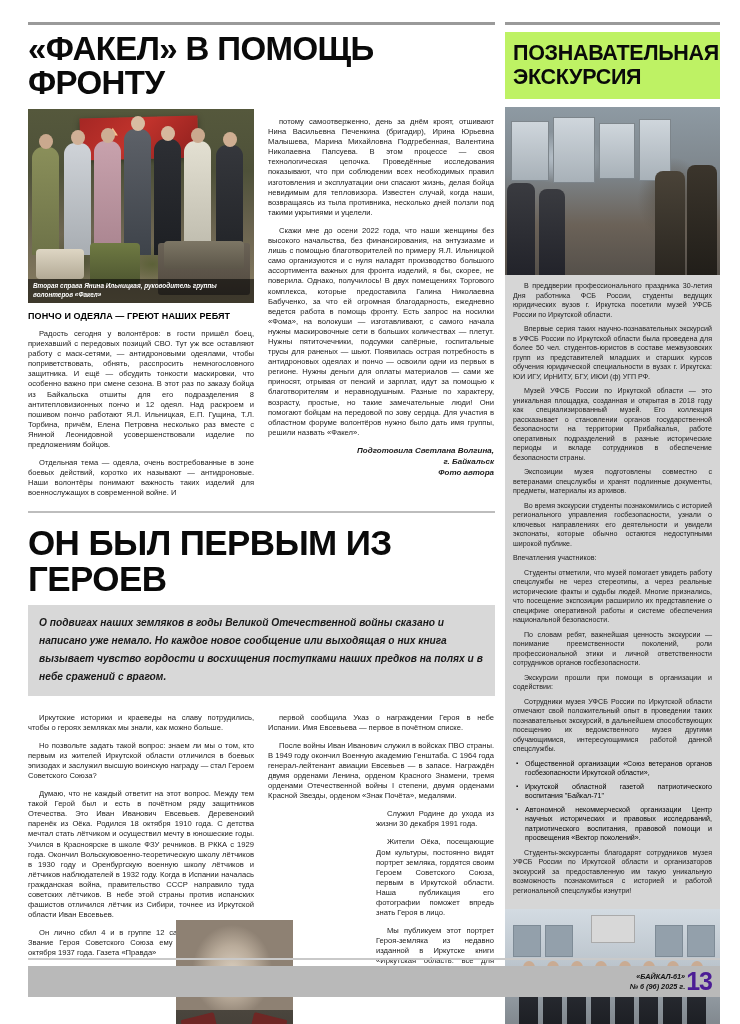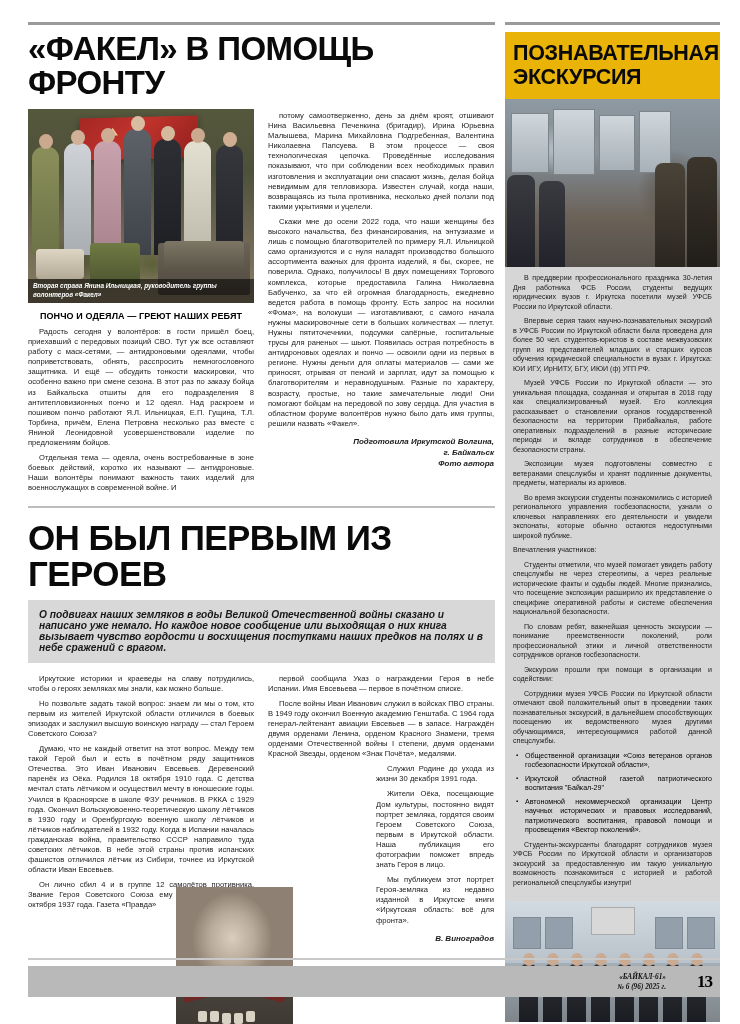--- a/index.html
+++ b/index.html
@@ -65,33 +65,33 @@
   }
 
   .cols2 {
     display: flex;
     gap: 14px;
   }
   .col {
     width: 226px;
   }
   p {
-    margin: 2px 0 5px 0;
+    margin: 8px 0 5px 0;
     font-size: 7.6px;
     line-height: 10.1px;
     text-align: justify;
     text-indent: 11px;
     color: #1a1a1a;
   }
   p.noind { text-indent: 0; }
 
   .subhead {
     font-size: 9px;
     font-weight: bold;
-    text-align: center;
+    text-align: left;
     margin: 8px 0 6px 0;
     letter-spacing: 0.1px;
     text-indent: 0;
   }
 
   .sig {
     text-align: right;
     font-style: italic;
     font-weight: bold;
     font-size: 8px;
@@ -217,23 +217,23 @@
   .gr-head {
     position:absolute; top:-11px; left:50%; transform:translateX(-50%);
     width:12px;height:13px;border-radius:50%; background:#c9ab93;
   }
   .gr-flag {
     position:absolute; background:#d8d8d8; border:1px solid #aaa;
   }
 
   
   .right-head-band {
-    background: #eab308;
+    background: #bef264;
     padding: 9px 8px 10px 8px;
-    margin-bottom: 0;
+    margin-bottom: 8px;
   }
   h2.right-headline {
     font-size: 21.5px;
     line-height: 24px;
     font-weight: bold;
     margin: 0;
     text-transform: uppercase;
     letter-spacing: -0.3px;
     color: #0a0a0a;
   }
@@ -268,21 +268,21 @@
   }
 
   
   .lead-box {
     background: #d8d8d8;
     padding: 9px 11px 10px 11px;
     margin: 0 0 9px 0;
   }
   .lead-box p {
     font-size: 10.2px;
-    line-height: 11px;
+    line-height: 18px;
     font-weight: bold;
     font-style: italic;
     text-indent: 0;
     text-align: left;
     margin: 0;
   }
 
   
   .footer {
     position: absolute;
@@ -292,38 +292,36 @@
     height: 31px;
     background: #b9b9b9;
   }
   .footer-inner {
     position: absolute;
     right: 8px;
     top: 0;
     height: 31px;
     display: flex;
     align-items: center;
-    gap: 16px;
-    font-family: Liberation Serif, serif;
+    gap: 1px;
   }
   .footer-issue {
     text-align: right;
     font-size: 7.3px;
     line-height: 9.6px;
     font-style: italic;
     font-weight: bold;
     color: #111;
   }
   .pagenum {
-    font-size: 17px;
+    font-size: 25px;
     font-weight: bold;
     line-height: 25px;
-    color: #000000;
+    color: #4c1d95;
     letter-spacing: -1px;
-    margin-left: 15px;
   }
   .footer-rule {
     position: absolute;
     left: 28px;
     top: 958px;
     width: 692px;
     height: 2px;
     background: #c9c9c9;
   }
   .sep-rule {
@@ -381,21 +379,21 @@
 
         <div class="subhead">ПОНЧО И ОДЕЯЛА — ГРЕЮТ НАШИХ РЕБЯТ</div>
 
         <p>Радость сегодня у волонтёров: в гости пришёл боец, приехавший с передовых позиций СВО. Тут уж все оставляют работу с маск-сетями, — антидроновыми одеялами, чтобы поприветствовать, обнять, расспросить немногословного защитника. И ещё — обсудить тонкости маскировки, что особенно важно при смене сезона. В этот раз по заказу бойца из Байкальска отшиты для его подразделения 8 антитепловизионных пончо и 12 одеял. Над раскроем и пошивом пончо работают Я.Л. Ильницкая, Е.П. Гущина, Т.Л. Торбина, причём, Елена Петровна несколько раз вместе с Яниной Леонидовной усовершенствовали изделие по предложениям бойцов.</p>
         <p>Отдельная тема — одеяла, очень востребованные в зоне боевых действий, коротко их называют — антидроновые. Наши волонтёры понимают важность таких изделий для военнослужащих в современной войне. И</p>
       </div>
 
       <div class="col">
         <p>потому самоотверженно, день за днём кроят, отшивают Нина Васильевна Печенкина (бригадир), Ирина Юрьевна Малышева, Марина Михайловна Подгребенная, Валентина Николаевна Папсуева. В этом процессе — своя технологическая цепочка. Проведённые исследования показывают, что при соблюдении всех необходимых правил изготовления и эксплуатации они спасают жизнь, делая бойца невидимым для тепловизора. Известен случай, когда наши, возвращаясь из тыла противника, несколько дней ползли под такими укрытиями и уцелели.</p>
         <p>Скажи мне до осени 2022 года, что наши женщины без высокого начальства, без финансирования, на энтузиазме и лишь с помощью благотворителей по примеру Я.Л. Ильницкой само организуются и с нуля наладят производство большого ассортимента важных для фронта изделий, я бы, скорее, не поверила. Однако, получилось! В двух помещениях Торгового комплекса, которые предоставила Галина Николаевна Бабученко, за что ей огромная благодарность, ежедневно ведется работа в помощь фронту. Есть запрос на носилки «Фома», на волокуши — изготавливают, с самого начала нужны маскировочные сети в больших количествах — плетут. Нужны пятиточечники, подсумки сапёрные, госпитальные трусы для раненых — шьют. Появилась острая потребность в антидроновых одеялах и пончо — освоили одни из первых в регионе. Нужны деньги для оплаты материалов — сами же приносят, отрывая от пенсий и зарплат, идут за помощью к благотворителям и неравнодушным. Разные по характеру, возрасту, простые, но такие замечательные люди! Они помогают бойцам на передовой по зову сердца. Для участия в областном форуме волонтёров нужно было дать имя группы, решили назвать «Факел».</p>
-        <p class="sig">Подготовила Иркутской Волгина,</p>
+        <p class="sig">Подготовила Светлана Волгина,</p>
         <p class="sig" style="margin-top:0">г. Байкальск</p>
         <p class="sig" style="margin-top:0">Фото автора</p>
       </div>
     </div>
 
     <div class="sep-rule"></div>
 
     <h1 class="headline headline2">ОН БЫЛ ПЕРВЫМ ИЗ ГЕРОЕВ</h1>
 
     <div class="lead-box">
@@ -456,21 +454,21 @@
       <p>Экспозиции музея подготовлены совместно с ветеранами спецслужбы и хранят подлинные документы, предметы, материалы из архивов.</p>
       <p>Во время экскурсии студенты познакомились с историей регионального управления госбезопасности, узнали о ключевых направлениях его деятельности и увидели экспонаты, которые обычно остаются недоступными широкой публике.</p>
       <p class="noind">Впечатления участников:</p>
       <p>Студенты отметили, что музей помогает увидеть работу спецслужбы не через стереотипы, а через реальные исторические факты и судьбы людей. Многие признались, что посещение экспозиции расширило их представление о специфике оперативной работы и системе обеспечения национальной безопасности.</p>
       <p>По словам ребят, важнейшая ценность экскурсии — понимание преемственности поколений, роли профессиональной этики и личной ответственности сотрудников органов госбезопасности.</p>
       <p>Экскурсии прошли при помощи в организации и содействии:</p>
       <p>Сотрудники музея УФСБ России по Иркутской области отмечают свой положительный опыт в проведении таких познавательных экскурсий, в дальнейшем способствующих посещению их ведомственного музея другими обучающимися, интересующимися работой данной спецслужбы.</p>
 
       <ul class="bullets">
         <li>Общественной организации «Союз ветеранов органов госбезопасности Иркутской области»,</li>
-        <li>Иркутской областной газетой патриотического воспитания "Байкал-29"</li>
+        <li>Иркутской областной газетой патриотического воспитания "Байкал-71"</li>
         <li>Автономной некоммерческой организации Центр научных исторических и правовых исследований, патриотического воспитания, правовой помощи и просвещения «Вектор поколений».</li>
       </ul>
 
       <p>Студенты-экскурсанты благодарят сотрудников музея УФСБ России по Иркутской области и организаторов экскурсий за предоставленную им такую уникальную возможность познакомиться с историей и работой региональной спецслужбы изнутри!</p>
     </div>
 
     <div class="photo" id="photo-group">
       <div class="gr-build"></div>
       <div class="gr-win" style="left:8px;  top:16px; width:26px; height:30px;"></div>
       <div class="gr-win" style="left:40px; top:16px; width:26px; height:30px;"></div>

